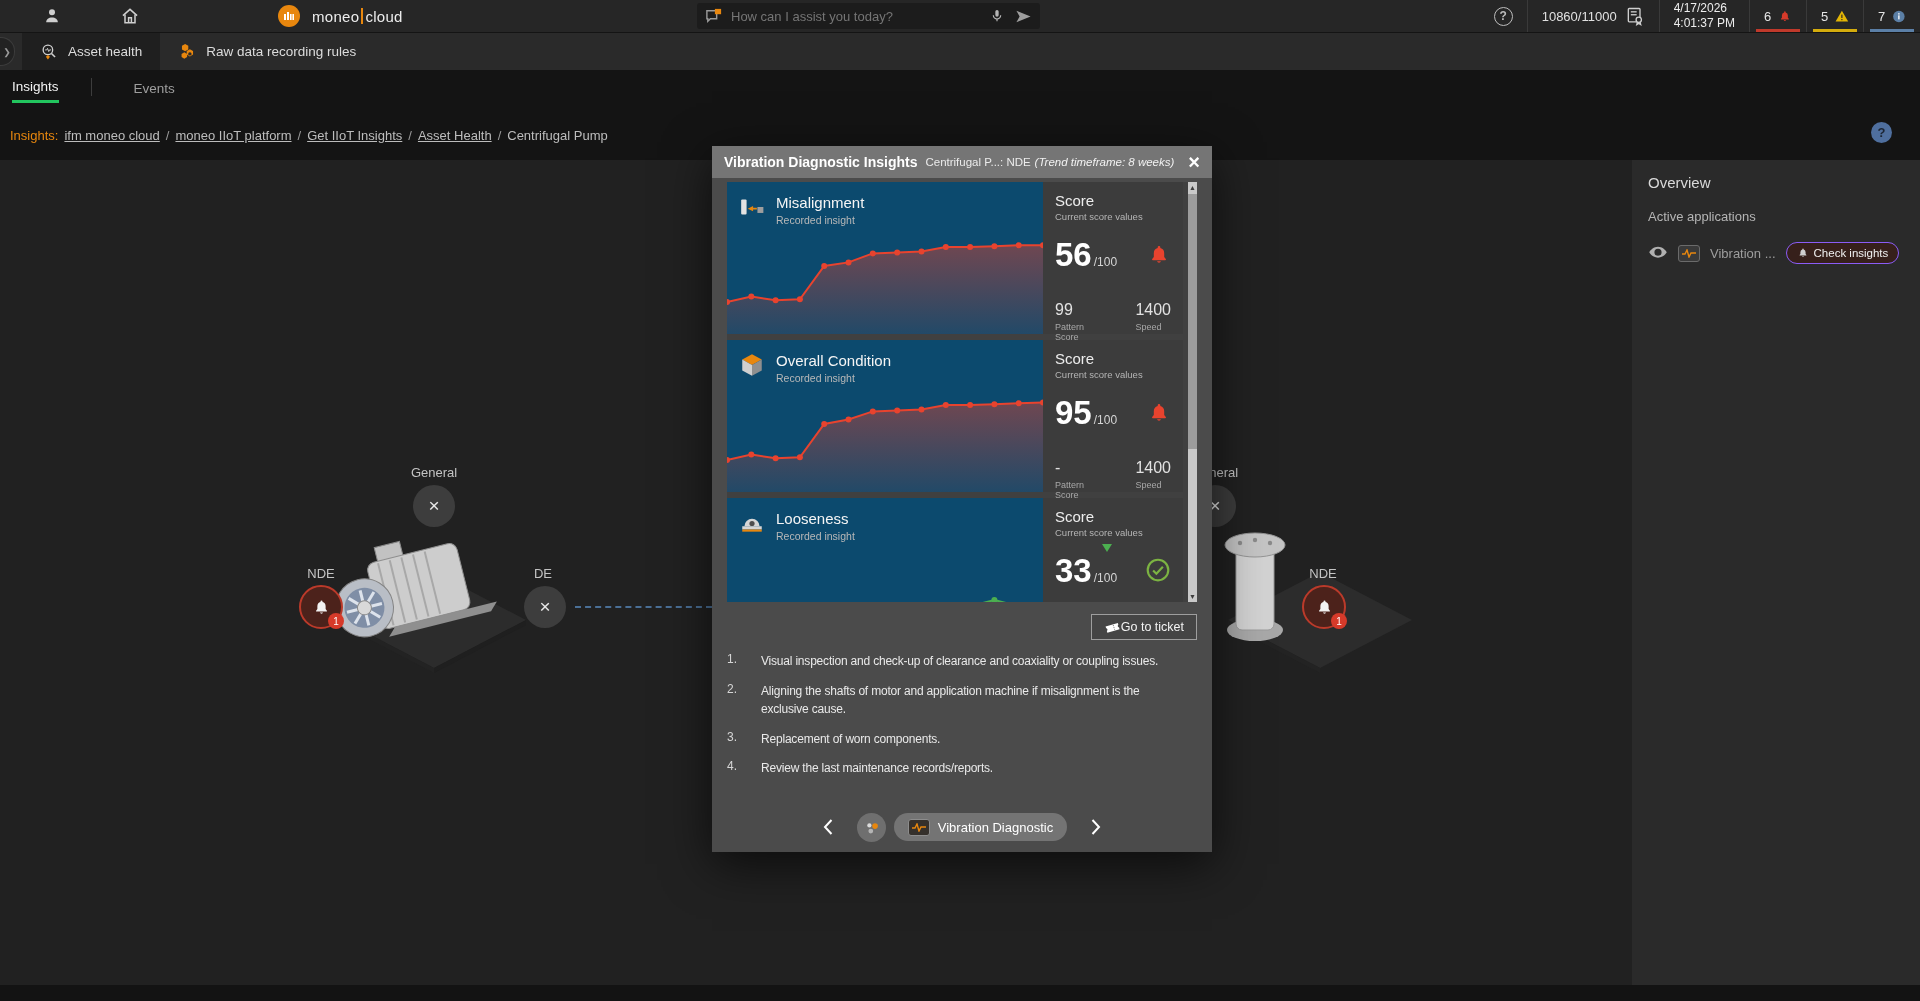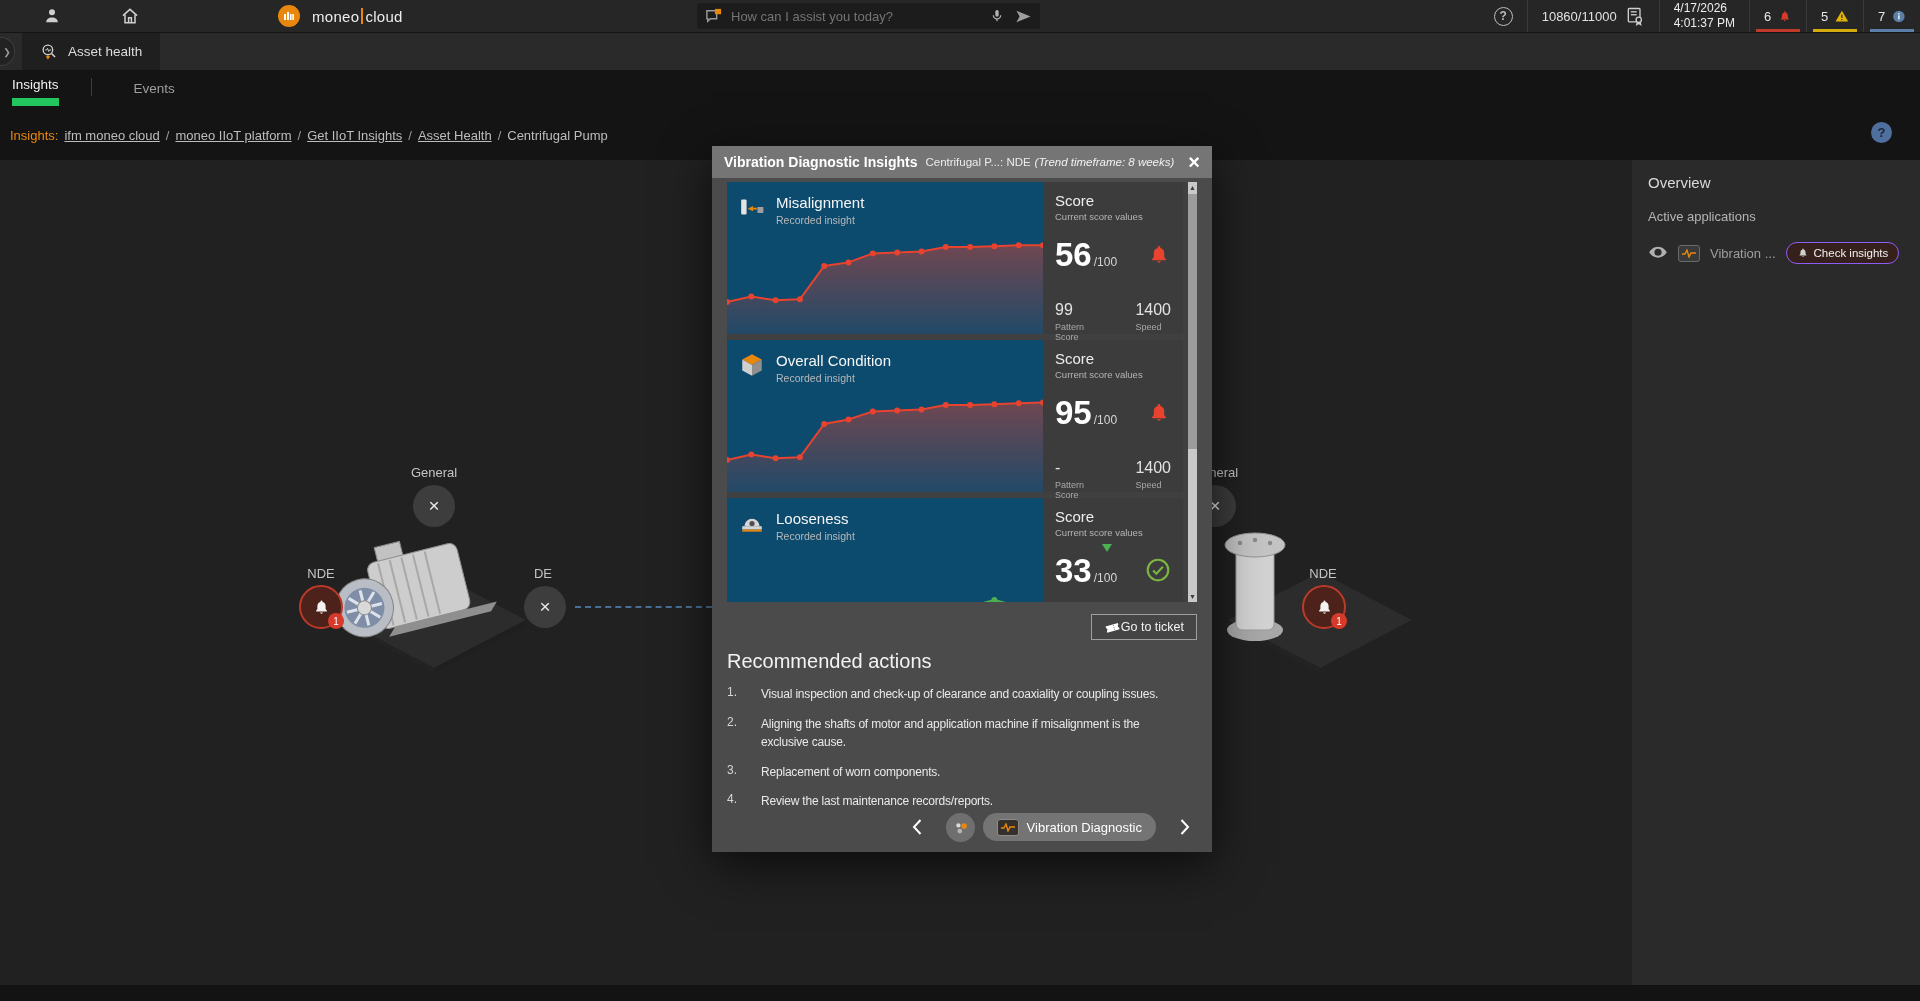--- a/index.html
+++ b/index.html
@@ -37,21 +37,21 @@
     border:1px solid #3c3c3c; border-left:none; border-radius:0 14px 14px 0; color:#9a9a9a;
     font-size:9px; display:flex; align-items:center; justify-content:center; cursor:pointer; }
   .tab { display:flex; align-items:center; gap:9px; padding:0 18px; font-size:13.5px; color:#dcdcdc; cursor:pointer; }
   .tab.active { background:#1f1f1f; }
   .tab:first-of-type { margin-left:22px; }
 
   
   .subtabs { position:absolute; top:70px; left:0; width:1920px; height:34px; display:flex;
     align-items:center; z-index:28; }
   .subtab { font-size:13.5px; color:#9e9e9e; padding:8px 0 6px; margin-left:12px; cursor:pointer; }
-  .subtab.active { color:#f2f2f2; border-bottom:8px solid #22c55e; }
+  .subtab.active { color:#f2f2f2; border-bottom:3px solid #22c55e; }
   .subtab-sep { width:1px; height:18px; background:#3d3d3d; margin:0 30px 0 32px; }
 
   
   .breadcrumb { position:absolute; top:120px; left:0; width:1920px; height:30px; display:flex;
     align-items:center; font-size:13px; z-index:27; }
   .bc-prefix { color:#e8870e; margin-left:10px; }
   .bc-link { color:#bdbdbd; text-decoration:underline; margin-left:6px; cursor:pointer; }
   .bc-sep { color:#9a9a9a; margin-left:6px; }
   .bc-current { color:#bdbdbd; margin-left:6px; }
   .bc-help { position:absolute; right:28px; top:2px; width:21px; height:21px; border-radius:50%;
@@ -114,21 +114,21 @@
     display:flex; align-items:center; justify-content:center; cursor:pointer; }
   .ticket-row { text-align:right; margin-top:12px; }
   .ticket-btn { display:inline-flex; align-items:center; height:26px; padding:0 12px;
     background:#454545; border:1px solid #9e9e9e; color:#f3f3f3; font-size:12.5px; cursor:pointer; }
   .rec-title { color:#f2f2f2; font-size:20px; margin-top:10px; font-weight:normal; }
   .rec-list { margin-top:12px; }
   .rec-item { display:flex; margin-bottom:11px; }
   .rec-num { width:34px; color:#d6d6d6; font-size:12px; flex:0 0 auto; }
   .rec-text { color:#e9e9e9; font-size:12px; line-height:1.55; width:420px; letter-spacing:-.2px; }
   .m-footer { position:absolute; left:14px; right:14px; bottom:10px; height:30px; display:flex;
-    align-items:center; justify-content:flex-end;gap:16px; }
+    align-items:center; justify-content:center;gap:16px; }
   .chev { width:26px; height:26px; display:flex; align-items:center; justify-content:center; cursor:pointer; }
   .foot-center { display:flex; align-items:center; gap:8px; }
   .apps-circle { width:29px; height:29px; border-radius:50%; background:#6f6f6f; border:none;
     display:flex; align-items:center; justify-content:center; cursor:pointer; }
   .foot-pill { display:flex; align-items:center; gap:8px; height:28px; padding:0 14px; background:#747474;
     border-radius:14px; color:#fff; font-size:13px; cursor:pointer; }
 
   .bottom-strip { position:absolute; left:0; top:985px; width:1920px; height:16px; background:#131313; }
   svg { display:block; }
 </style>
@@ -237,20 +237,29 @@
 <div class="tabbar">
   <span class="panel-handle">❯</span>
   <div class="tab active">
     <svg width="19" height="19" viewBox="0 0 24 24">
       <circle cx="10" cy="10" r="6" fill="none" stroke="#cfcfcf" stroke-width="1.7"></circle>
       <path d="M6.5 10h2l1-2 1.5 4 1-2h2" fill="none" stroke="#cfcfcf" stroke-width="1.2"></path>
       <line x1="14.5" y1="14.5" x2="19" y2="19" stroke="#cfcfcf" stroke-width="2"></line>
       <path d="M10 16.5l2.6 2-2.6 3.5-2.6-3.5z" fill="#e8870e"></path>
     </svg>
     <span>Asset health</span>
+  </div>
+  <div class="tab">
+    <svg width="19" height="19" viewBox="0 0 24 24" fill="#e8870e">
+      <path d="M9 2.5l4 2.3v4.6l-4 2.3-4-2.3V4.8z"></path>
+      <path d="M15 9l4 2.3v4.6l-4 2.3-4-2.3v-4.6z"></path>
+      <path d="M8 13l3.5 2v4l-3.5 2-3.5-2v-4z"></path>
+      <circle cx="15" cy="15" r="2.2" fill="#2a2a2a"></circle>
+    </svg>
+    <span>Raw data recording rules</span>
   </div>
 </div>
 
 <div class="subtabs">
   <span class="subtab active">Insights</span>
   <span class="subtab-sep"></span>
   <span class="subtab">Events</span>
 </div>
 
 <div class="breadcrumb">
@@ -561,21 +570,20 @@
         <svg width="17" height="15" viewBox="0 0 24 20">
           <g transform="rotate(-16 12 10)">
             <path d="M3 6h18v2.6a2 2 0 0 0 0 3.8V15H3v-2.6a2 2 0 0 0 0-3.8z" fill="#fff"></path>
             <line x1="14" y1="7" x2="14" y2="14" stroke="#5a5a5a" stroke-dasharray="1.6,1.4"></line>
           </g>
         </svg>
         <span>Go to ticket</span>
       </button>
     </div>
 
-    <h2 class="rec-title">Recommended actions</h2>
     <div class="rec-list">
       <div class="rec-item">
         <span class="rec-num">1.</span>
         <span class="rec-text">Visual inspection and check-up of clearance and coaxiality or coupling issues.</span>
       </div>
       <div class="rec-item">
         <span class="rec-num">2.</span>
         <span class="rec-text">Aligning the shafts of motor and application machine if misalignment is the exclusive cause.</span>
       </div>
       <div class="rec-item">

